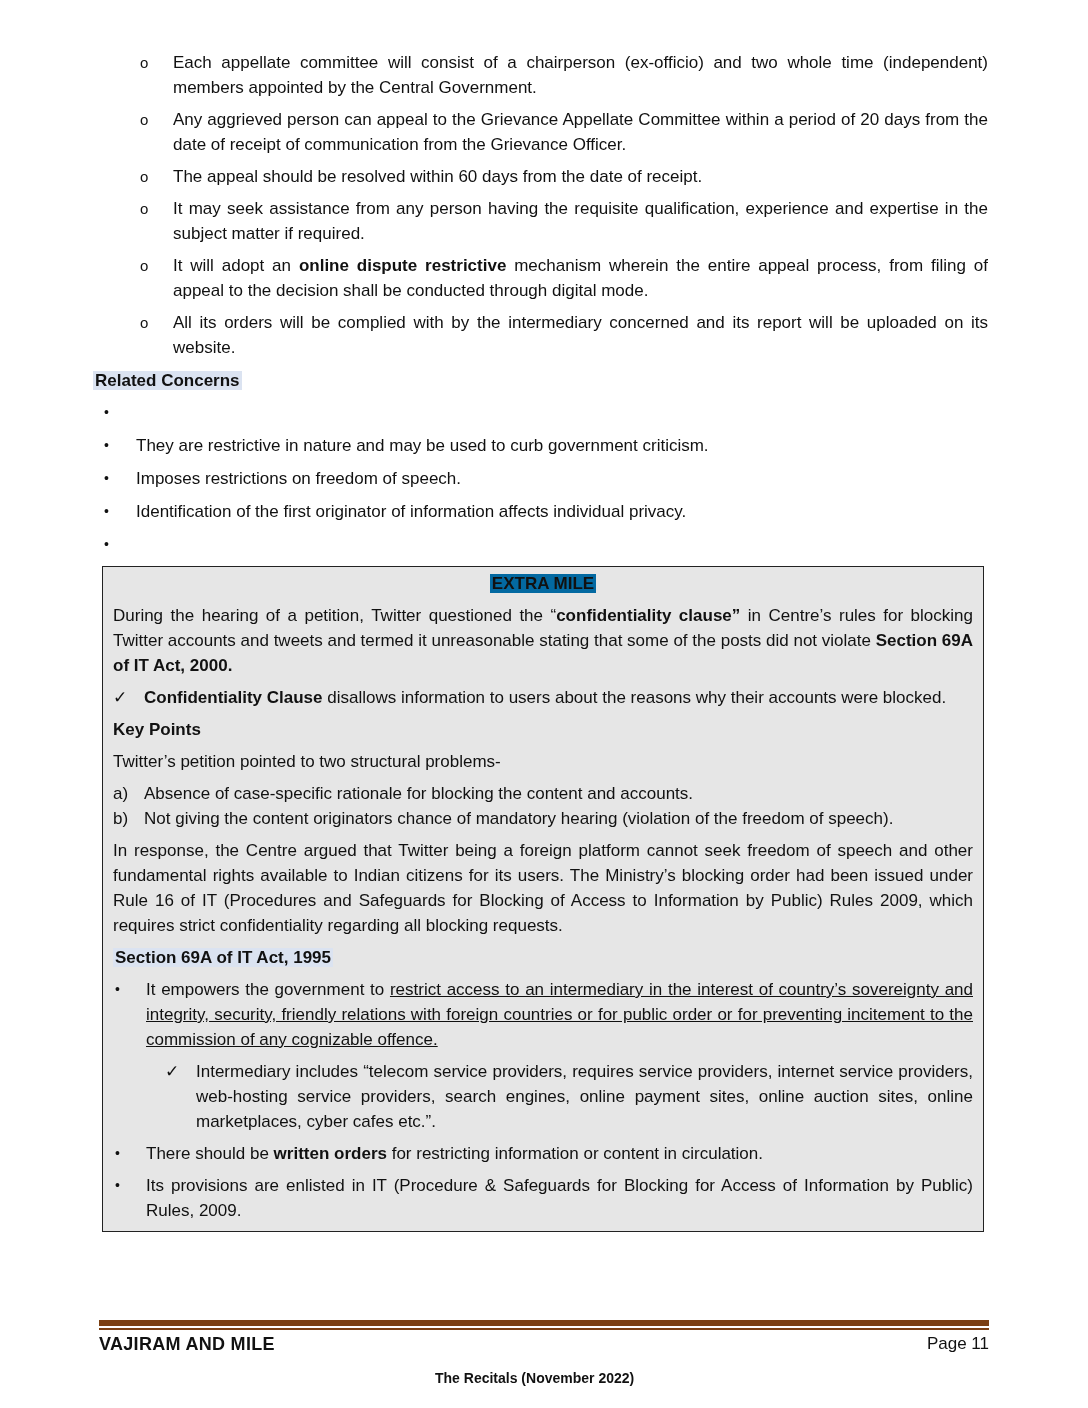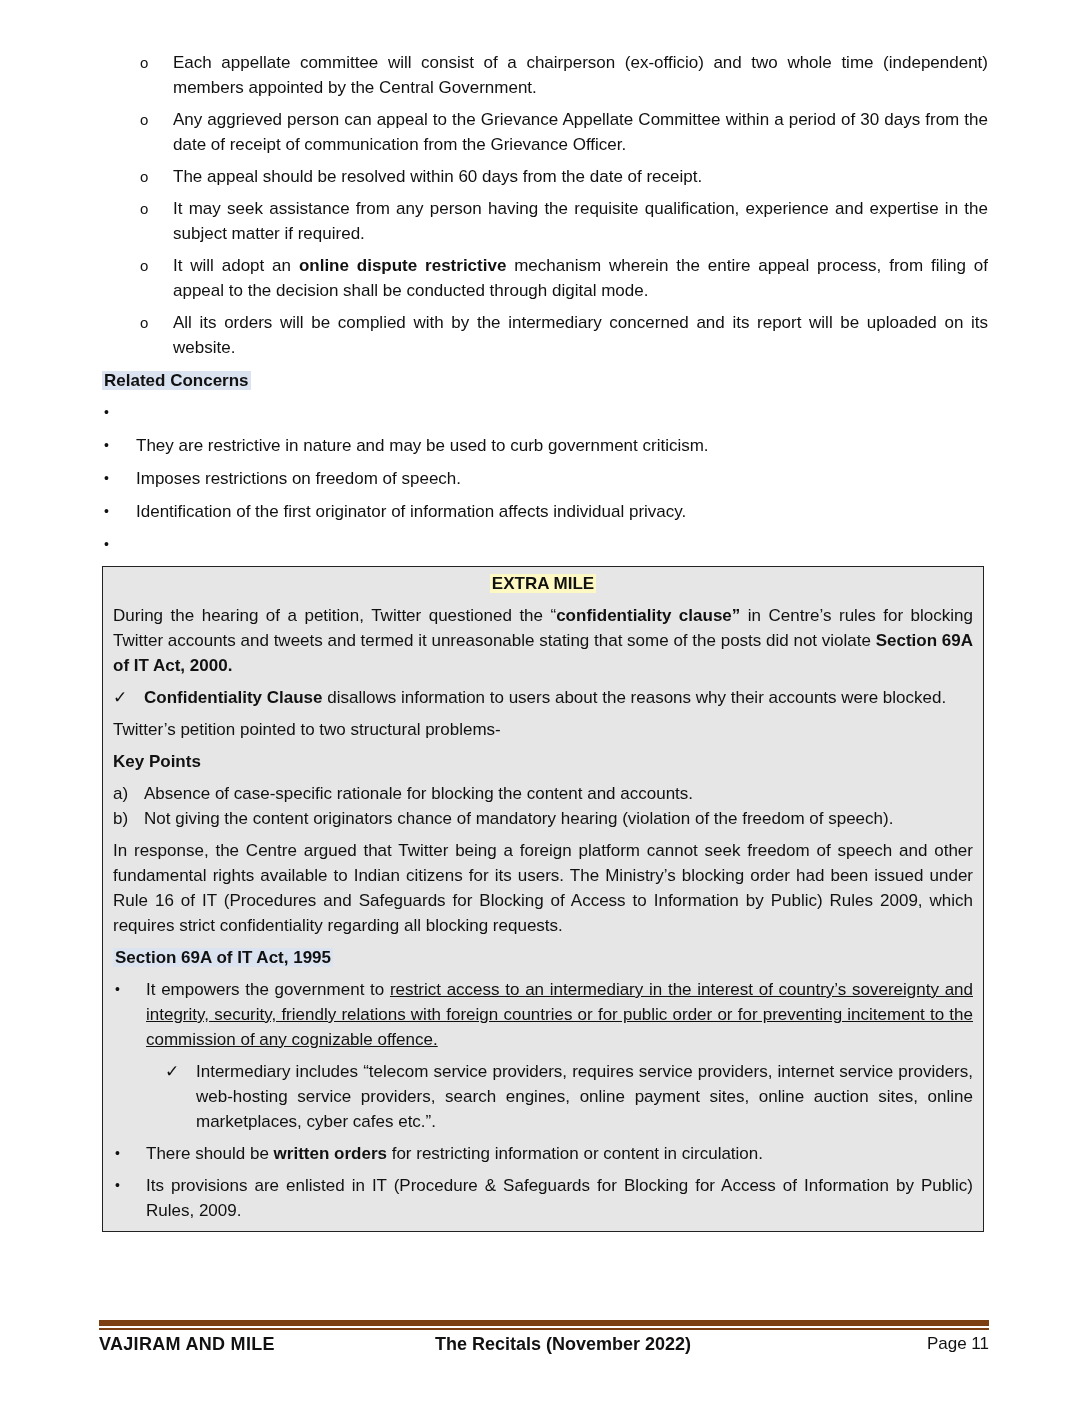--- a/index.html
+++ b/index.html
@@ -6,63 +6,63 @@
   body {
     width: 1088px; height: 1408px; position: relative; overflow: hidden;
     font-family: "Liberation Sans", sans-serif; color: #111; font-size: 17px;
   }
   .page { position: absolute; left: 0; top: 0; width: 1088px; height: 1408px; }
   .sublist { position: absolute; left: 140px; top: 50px; width: 848px; }
   .sub-item { display: flex; line-height: 25px; margin-bottom: 7px; }
   .sub-marker { width: 33px; flex: none; font-size: 15px; }
   .sub-text { text-align: justify; flex: 1; }
   .heading-hl { background: #dbe3f1; font-weight: bold; padding: 0 2px; }
-  .concerns-heading { position: absolute; left: 102px; top: 368px; line-height: 25px; }
+  .concerns-heading { position: absolute; left: 93px; top: 368px; line-height: 25px; }
   .concerns { position: absolute; left: 102px; top: 400px; width: 880px; }
   .c-item { display: flex; line-height: 25px; margin-bottom: 8px; }
   .c-bullet { width: 32px; flex: none; font-size: 14px; padding-left: 2px; }
   .box {
     position: absolute; left: 102px; top: 566px; width: 882px; height: 666px;
     border: 1.5px solid #222; background: #e6e6e6; box-sizing: border-box;
     padding: 4px 10px 0 10px;
   }
   .box-title { text-align: center; font-weight: bold; line-height: 25px; margin-bottom: 7px; }
-  .box-title span { background: #fef9c3; padding: 0 2px; }
+  .box-title span { background: #0369a1; padding: 0 2px; }
   .p { text-align: justify; line-height: 25px; margin-bottom: 7px; }
   .check-row { display: flex; line-height: 25px; margin-bottom: 7px; }
   .check { width: 31px; flex: none; }
   .bold { font-weight: bold; }
   .alpha-row { display: flex; line-height: 25px; margin-bottom: 0; }
   .alpha-row.last { margin-bottom: 7px; }
   .alpha { width: 31px; flex: none; }
   .b-row { display: flex; line-height: 25px; margin-bottom: 7px; }
   .b-bullet { width: 31px; flex: none; font-size: 14px; padding-left: 2px; }
   .b-text { flex: 1; text-align: justify; }
   .u { text-decoration: underline; }
   .nested { display: flex; line-height: 25px; margin: 0 0 7px 52px; }
   .footer-rule1 { position: absolute; left: 99px; top: 1320px; width: 890px; height: 6px; background: #7b3f12; }
   .footer-rule2 { position: absolute; left: 99px; top: 1328px; width: 890px; height: 2px; background: #7b3f12; }
   .footer { position: absolute; left: 99px; top: 1334px; width: 890px; height: 24px; }
   .f-left { position: absolute; left: 0; font-weight: bold; font-size: 18px; letter-spacing: 0.3px; }
-  .f-mid { position: absolute; left: 336px; font-weight: bold; font-size: 18px; }
+  .f-mid { position: absolute; left: 336px; font-weight: bold; font-size: 14px; margin-top: 36px; }
   .f-right { position: absolute; right: 0; font-size: 17px; }
 </style>
 </head>
 <body>
 
 <div class="page">
 
   <div class="sublist">
     <div class="sub-item">
       <span class="sub-marker">o</span>
       <span class="sub-text">Each appellate committee will consist of a chairperson (ex-officio) and two whole time (independent) members appointed by the Central Government.</span>
     </div>
     <div class="sub-item">
       <span class="sub-marker">o</span>
-      <span class="sub-text">Any aggrieved person can appeal to the Grievance Appellate Committee within a period of 30 days from the date of receipt of communication from the Grievance Officer.</span>
+      <span class="sub-text">Any aggrieved person can appeal to the Grievance Appellate Committee within a period of 20 days from the date of receipt of communication from the Grievance Officer.</span>
     </div>
     <div class="sub-item">
       <span class="sub-marker">o</span>
       <span class="sub-text">The appeal should be resolved within 60 days from the date of receipt.</span>
     </div>
     <div class="sub-item">
       <span class="sub-marker">o</span>
       <span class="sub-text">It may seek assistance from any person having the requisite qualification, experience and expertise in the subject matter if required.</span>
     </div>
     <div class="sub-item">
@@ -103,22 +103,22 @@
   <div class="box">
     <div class="box-title"><span>EXTRA MILE</span></div>
 
     <div class="p"><span>During the hearing of a petition, Twitter questioned the “</span><span class="bold">confidentiality clause”</span><span> in Centre’s rules for blocking Twitter accounts and tweets and termed it unreasonable stating that some of the posts did not violate </span><span class="bold">Section 69A of IT Act, 2000.</span></div>
 
     <div class="check-row">
       <span class="check">✓</span>
       <span><span class="bold">Confidentiality Clause</span><span> disallows information to users about the reasons why their accounts were blocked.</span></span>
     </div>
 
+    <div class="p bold">Key Points</div>
     <div class="p">Twitter’s petition pointed to two structural problems-</div>
-    <div class="p bold">Key Points</div>
 
     <div class="alpha-row">
       <span class="alpha">a)</span>
       <span>Absence of case-specific rationale for blocking the content and accounts.</span>
     </div>
     <div class="alpha-row last">
       <span class="alpha">b)</span>
       <span>Not giving the content originators chance of mandatory hearing (violation of the freedom of speech).</span>
     </div>
 

